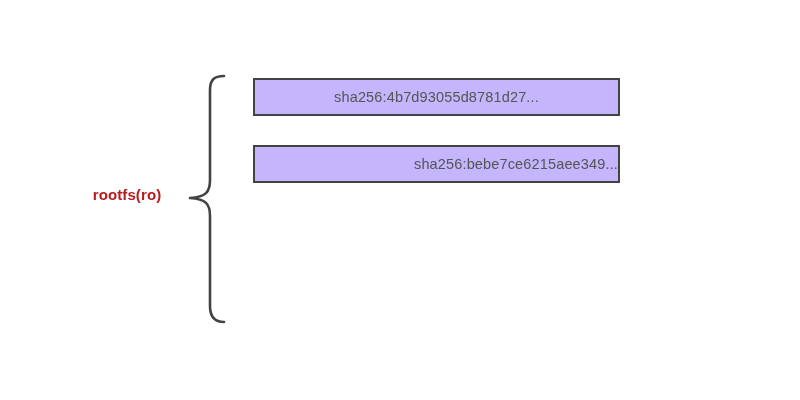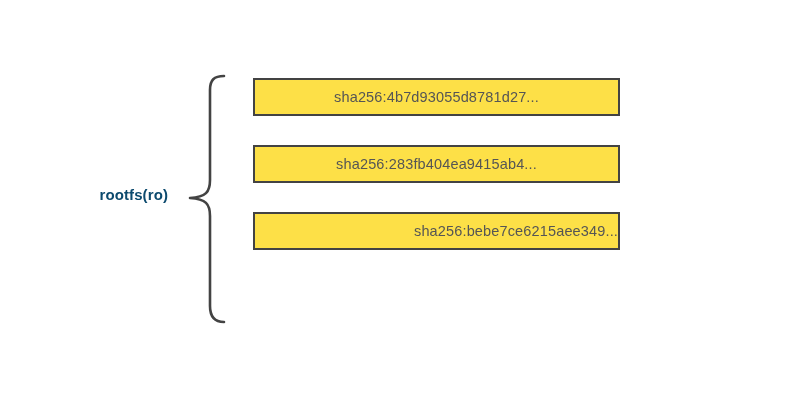--- a/index.html
+++ b/index.html
@@ -16,27 +16,27 @@
   }
   #diagram {
     position: relative;
     width: 800px;
     height: 400px;
     background: #ffffff;
   }
   
   .group-label {
     position: absolute;
-    left: 56px;
+    left: 71px;
     top: 186px;
     width: 112px;
-    text-align: right;
+    text-align: center;
     font-size: 15px;
     font-weight: bold;
-    color: #0c4a6e;
+    color: #b91c1c;
     letter-spacing: 0.1px;
     white-space: nowrap;
   }
   
   .brace {
     position: absolute;
     left: 184px;
     top: 72px;
     width: 46px;
     height: 256px;
@@ -50,21 +50,21 @@
     position: absolute;
     left: 253px;
     top: 78px;
     width: 367px;
   }
   .layer-box {
     box-sizing: border-box;
     width: 367px;
     height: 38px;
     border: 2px solid #434343;
-    background: #fde047;
+    background: #c4b5fd;
     display: flex;
     align-items: center;
     justify-content: center;
     margin-bottom: 29px;
   }
   .layer-box:last-child {
     margin-bottom: 0;
     justify-content: flex-end;
   }
   .layer-label {
@@ -92,23 +92,20 @@
     </svg>
   </div>
 
   <div class="layer-stack">
 
     <div class="layer-box">
       <span class="layer-label">sha256:4b7d93055d8781d27...</span>
     </div>
 
 
-    <div class="layer-box">
-      <span class="layer-label">sha256:283fb404ea9415ab4...</span>
-    </div>
 
     <div class="layer-box">
       <span class="layer-label">sha256:bebe7ce6215aee349...</span>
     </div>
 
   </div>
 
 </div>
 
 </body></html>

